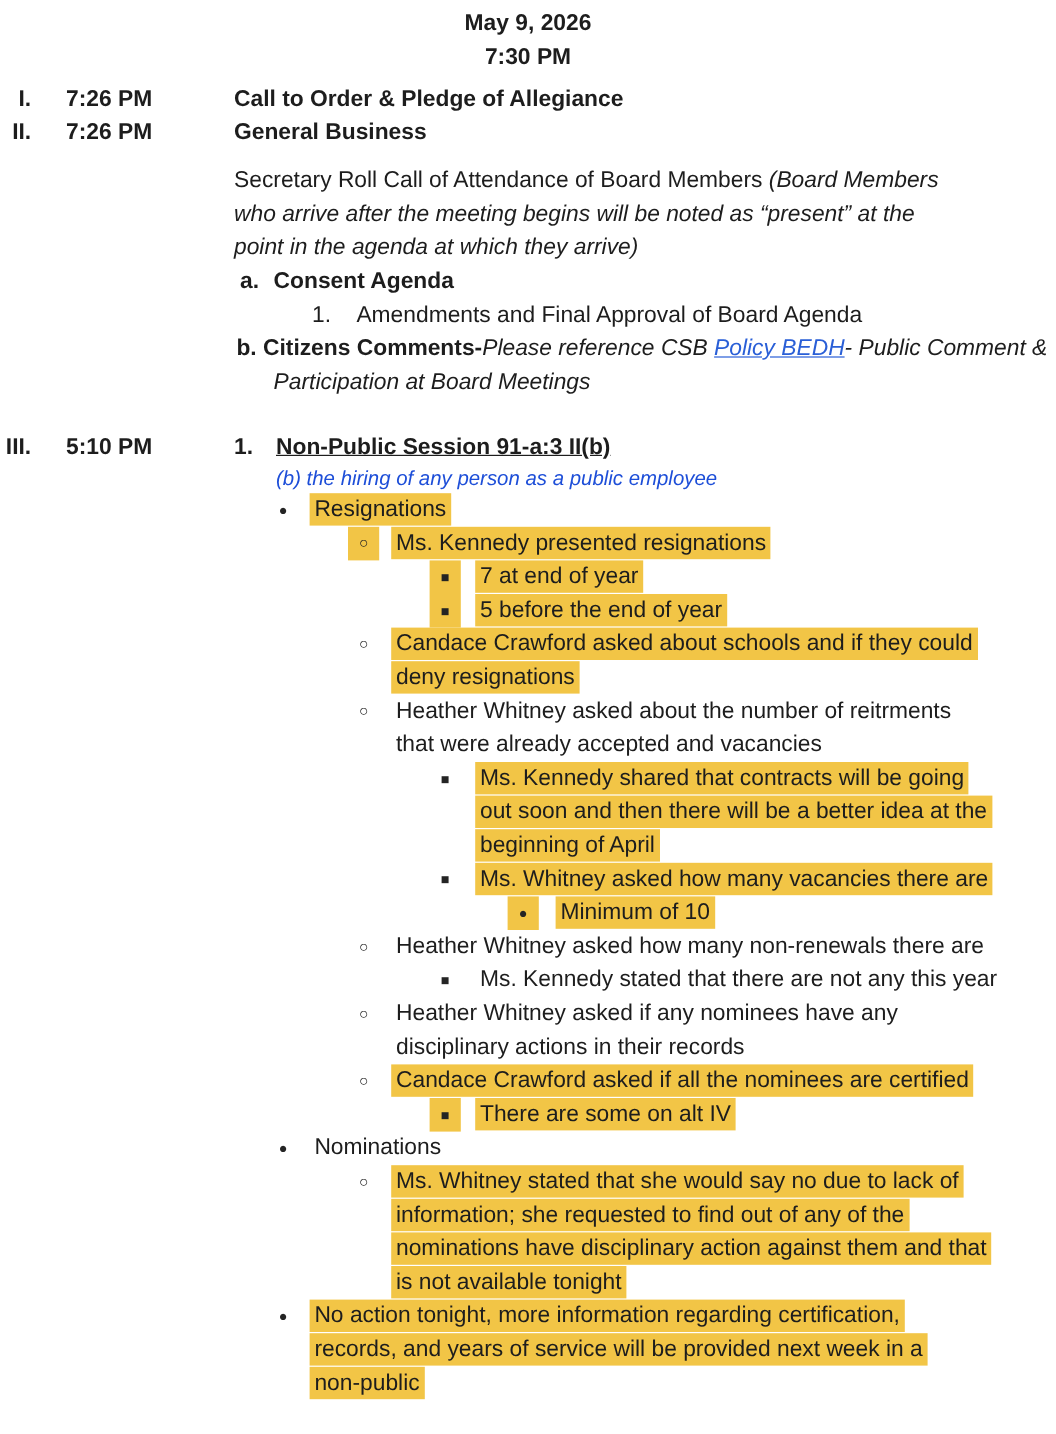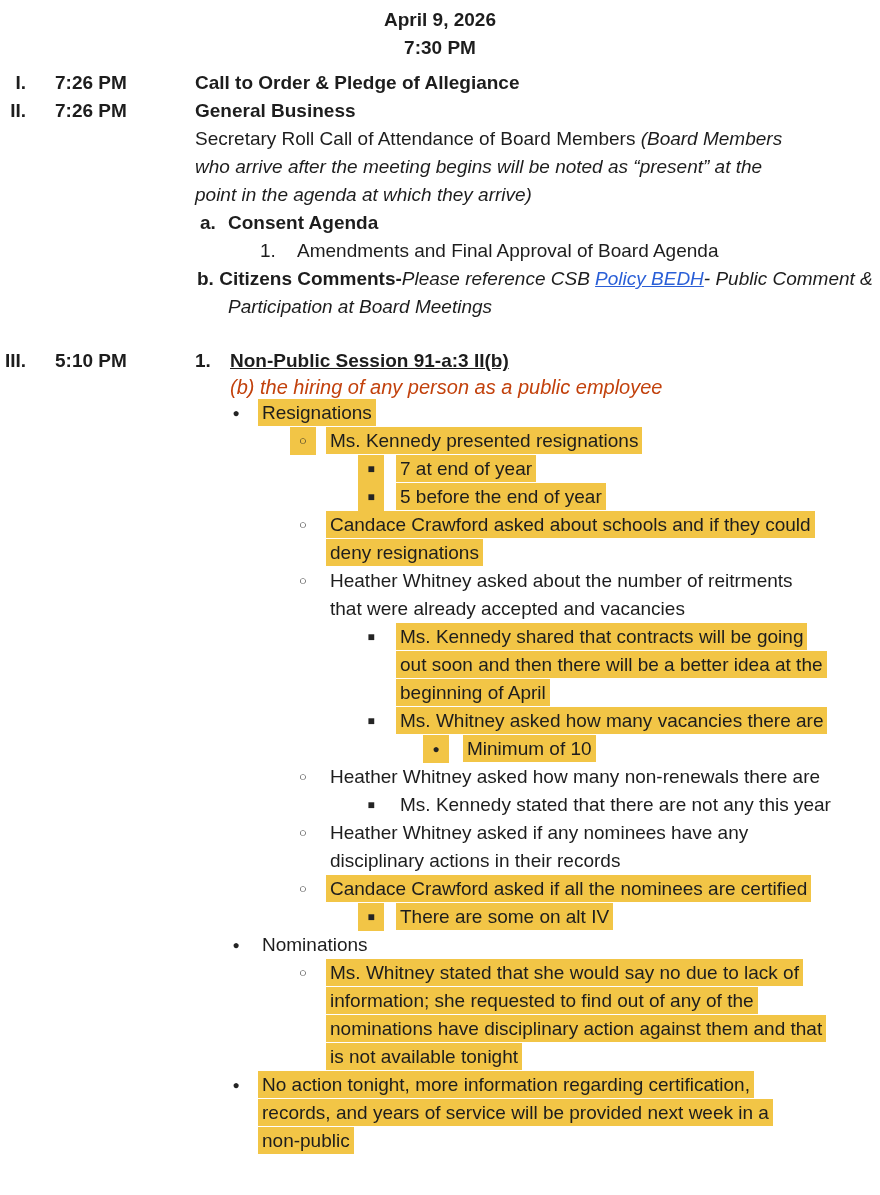--- a/index.html
+++ b/index.html
@@ -11,55 +11,55 @@
   }
   .c{text-align:center;font-weight:700;}
   #hdr-date{padding-top:6px;}
   #hdr-time{}
   #rows{margin-top:7px;}
   .row{position:relative;padding-left:195px;}
   .roman{position:absolute;left:0;top:0;width:26px;text-align:right;font-weight:700;}
   .rtime{position:absolute;left:55px;top:0;font-weight:700;}
   .bold{font-weight:700;}
   .it{font-style:italic;}
-  #gb{margin-left:195px;}
+  #gb{margin-left:195px;margin-top:12px;}
   .gline{position:relative;}
   .mk-a{position:absolute;left:5px;top:0;font-weight:700;}
   .pad-ca{padding-left:33px;}
   .mk-1{position:absolute;left:65px;top:0;}
   .pad-am{padding-left:102px;}
   .pad-cz{padding-left:2px;}
   .pad-cz2{padding-left:33px;}
   #row-iii{margin-top:26px;}
   #disc{margin-left:195px;}
   .np{position:relative;padding-left:35px;}
   .mk-np{position:absolute;left:0;top:0;font-weight:700;}
   .np-title{font-weight:700;text-decoration:underline;}
-  .note{padding-left:35px;font-style:italic;font-size:20px;line-height:24px;color:#c2410c;}
+  .note{padding-left:35px;font-style:italic;font-size:17px;line-height:24px;color:#1d4ed8;}
   .dl{position:relative;}
   .lv1{padding-left:67px;}
   .lv2{padding-left:135px;}
   .lv3{padding-left:205px;}
   .lv4{padding-left:272px;}
   .bu{position:absolute;top:0;width:26px;height:28px;display:flex;align-items:center;justify-content:center;color:#242424;}
   .p1{left:28px;}
   .p2{left:95px;}
   .p3{left:163px;}
   .p4{left:228px;}
   .di{font-size:12px;}
   .ci{font-size:13px;}
   .sq{font-size:12px;}
   .hl{background:var(--hl);padding:3px 4px;margin-left:-4px;box-decoration-break:clone;}
   .bhl{background:var(--hl);}
   a.plink{color:var(--link);font-style:italic;text-decoration:underline;cursor:pointer;}
 </style>
 </head>
 <body style="color: rgb(29, 29, 29);">
 
-<div id="hdr-date" class="c">April 9, 2026</div>
+<div id="hdr-date" class="c">May 9, 2026</div>
 <div id="hdr-time" class="c">7:30 PM</div>
 
 <div id="rows">
   <div class="row">
     <span class="roman">I.</span>
     <span class="rtime">7:26 PM</span>
     <span class="bold">Call to Order &amp; Pledge of Allegiance</span>
   </div>
   <div class="row">
     <span class="roman">II.</span>

